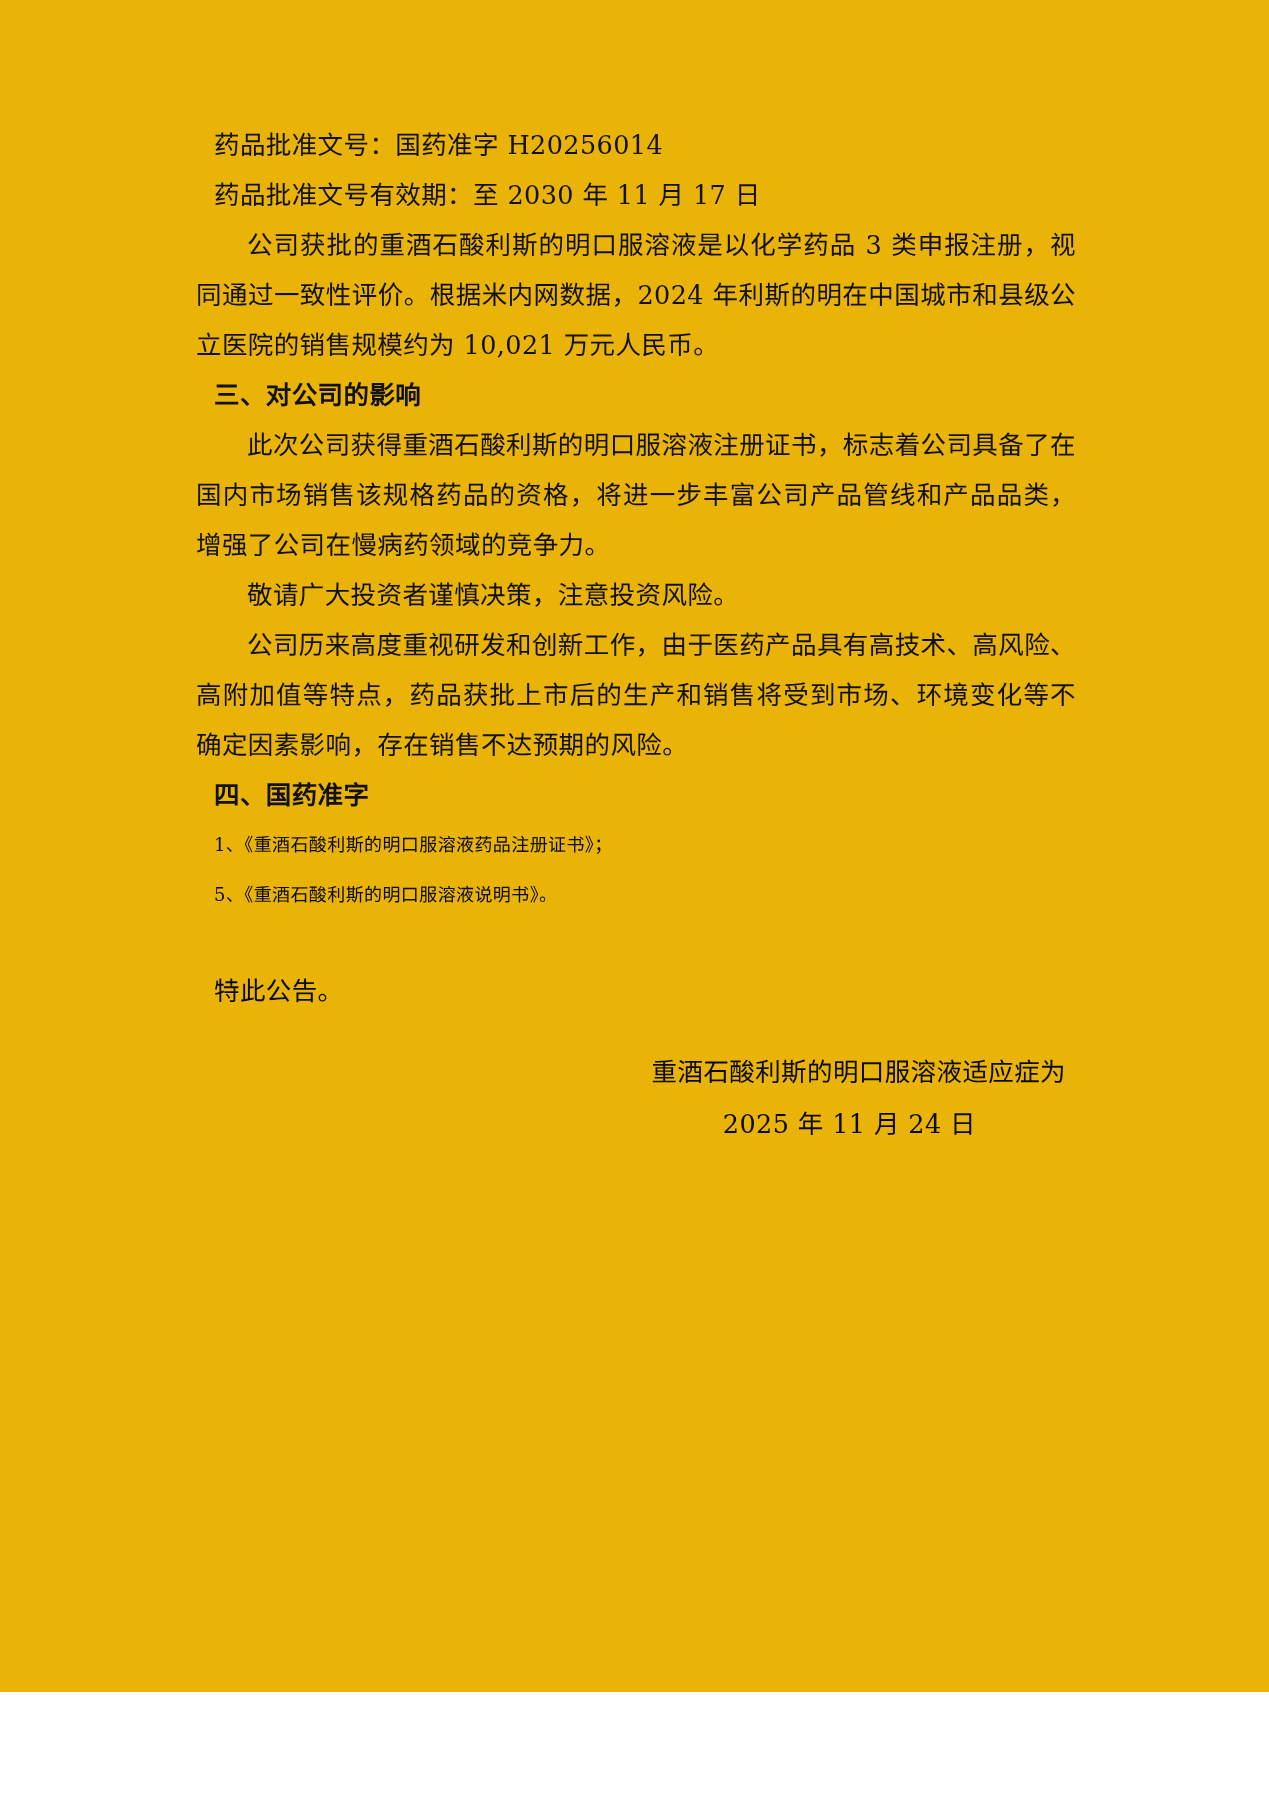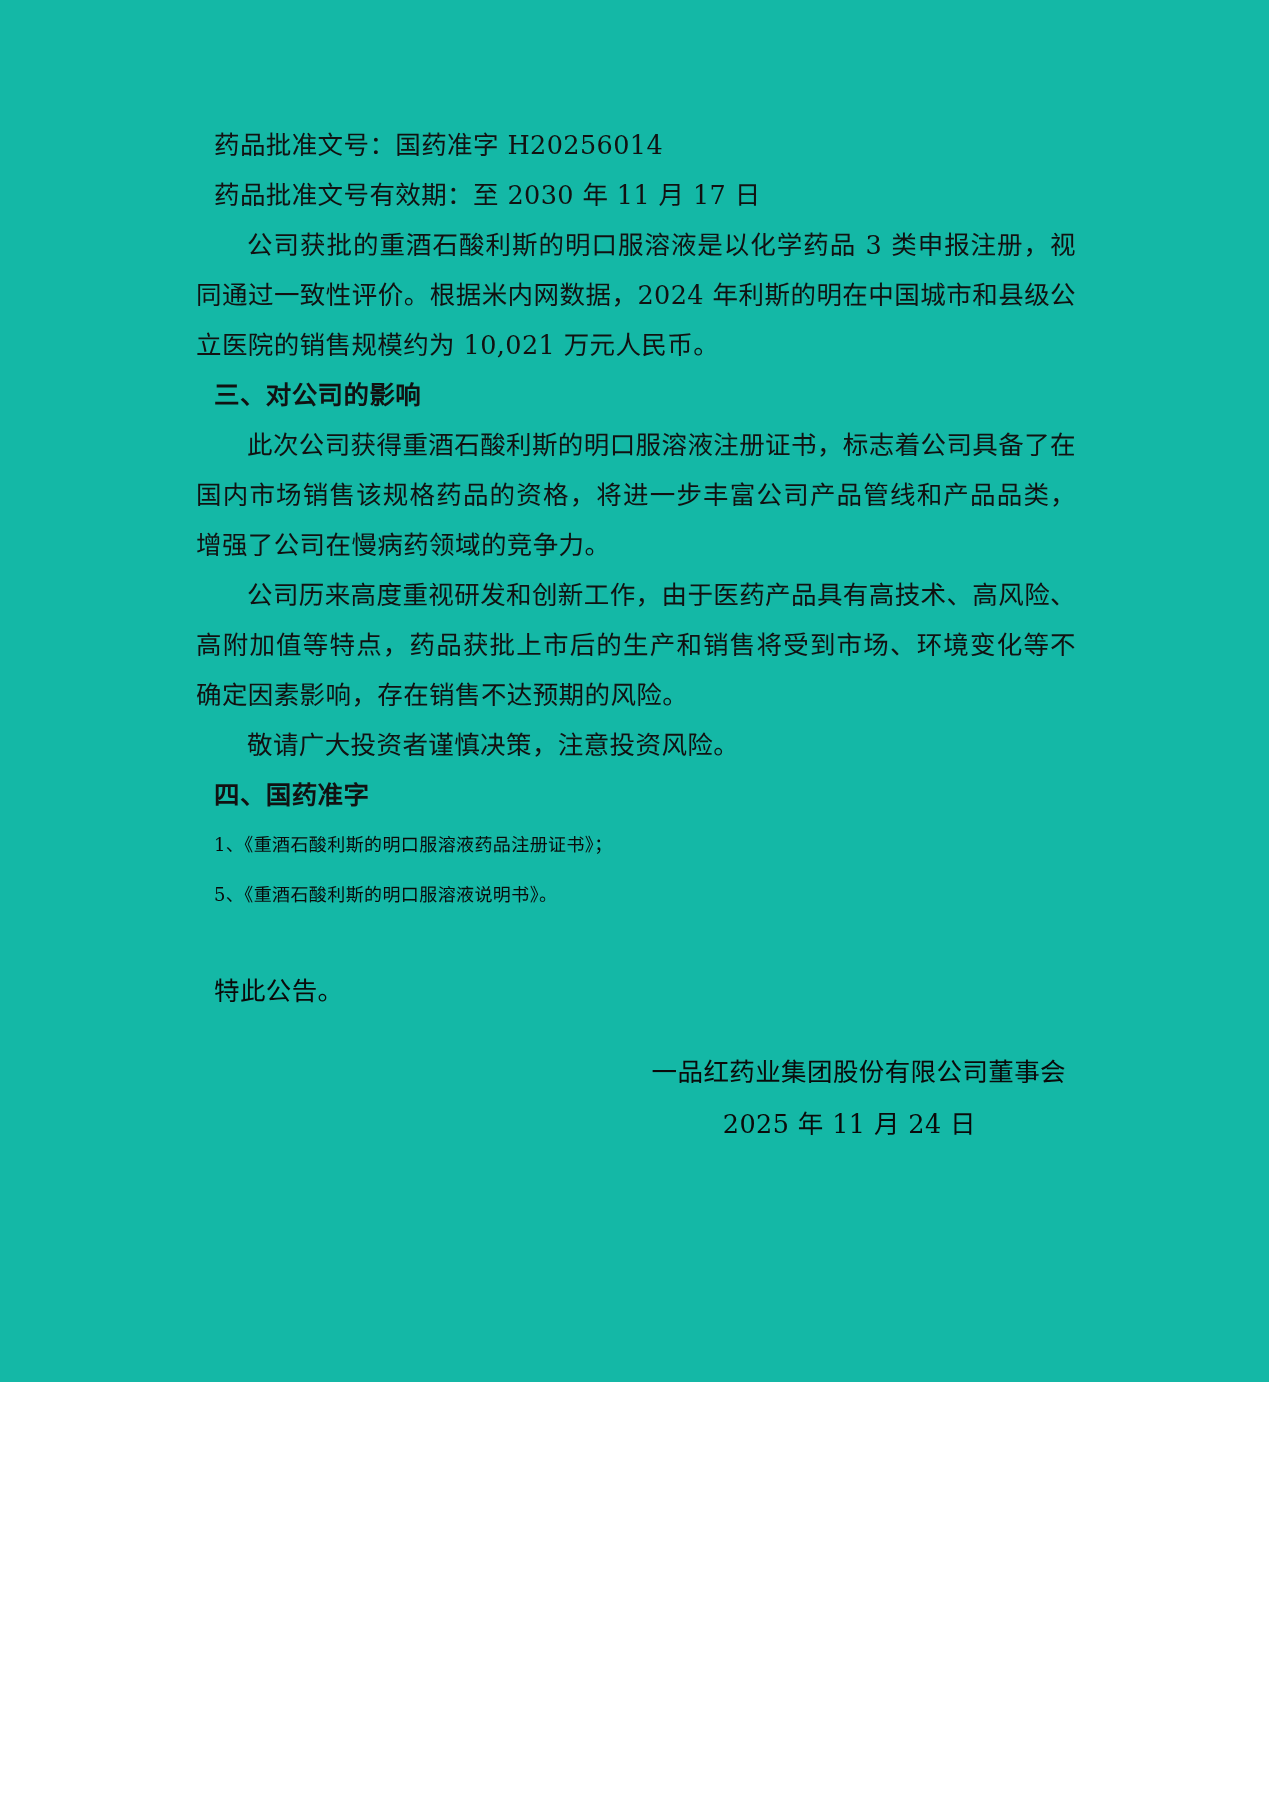--- a/index.html
+++ b/index.html
@@ -7,23 +7,23 @@
     padding: 0;
     background: #ffffff;
   }
   body {
     font-family: "DejaVu Serif", "Liberation Serif", serif;
     color: #0a0a0a;
   }
   .page {
     position: relative;
     width: 1269px;
-    height: 1382px;
+    height: 1692px;
     margin: 0 auto;
-    background: #14b8a6;
+    background: #eab308;
     box-sizing: border-box;
     overflow: hidden;
   }
   .content {
     position: absolute;
     left: 196px;
     top: 120px;
     width: 880px;
   }
   .line, .para, .heading {
@@ -82,30 +82,30 @@
 <div class="page">
   <div class="content">
 
     <div class="line">药品批准文号：国药准字 H20256014</div>
     <div class="line">药品批准文号有效期：至 2030 年 11 月 17 日</div>
 
     <p class="para">公司获批的重酒石酸利斯的明口服溶液是以化学药品 3 类申报注册，视同通过一致性评价。根据米内网数据，2024 年利斯的明在中国城市和县级公立医院的销售规模约为 10,021 万元人民币。</p>
 
     <div class="heading indented">三、对公司的影响</div>
     <p class="para">此次公司获得重酒石酸利斯的明口服溶液注册证书，标志着公司具备了在国内市场销售该规格药品的资格，将进一步丰富公司产品管线和产品品类，增强了公司在慢病药领域的竞争力。</p>
+    <p class="para">敬请广大投资者谨慎决策，注意投资风险。</p>
     <p class="para">公司历来高度重视研发和创新工作，由于医药产品具有高技术、高风险、高附加值等特点，药品获批上市后的生产和销售将受到市场、环境变化等不确定因素影响，存在销售不达预期的风险。</p>
-    <p class="para">敬请广大投资者谨慎决策，注意投资风险。</p>
 
     <div class="heading indented">四、国药准字</div>
     <div class="list-item">1、《重酒石酸利斯的明口服溶液药品注册证书》；</div>
     <div class="list-item">5、《重酒石酸利斯的明口服溶液说明书》。</div>
 
     <div class="spacer-md"></div>
 
     <div class="closing">特此公告。</div>
 
     <div class="signature-block">
-      <div class="signature-company">一品红药业集团股份有限公司董事会</div>
+      <div class="signature-company">重酒石酸利斯的明口服溶液适应症为</div>
       <div class="signature-date">2025 年 11 月 24 日</div>
     </div>
 
   </div>
 </div>
 
 </body></html>

